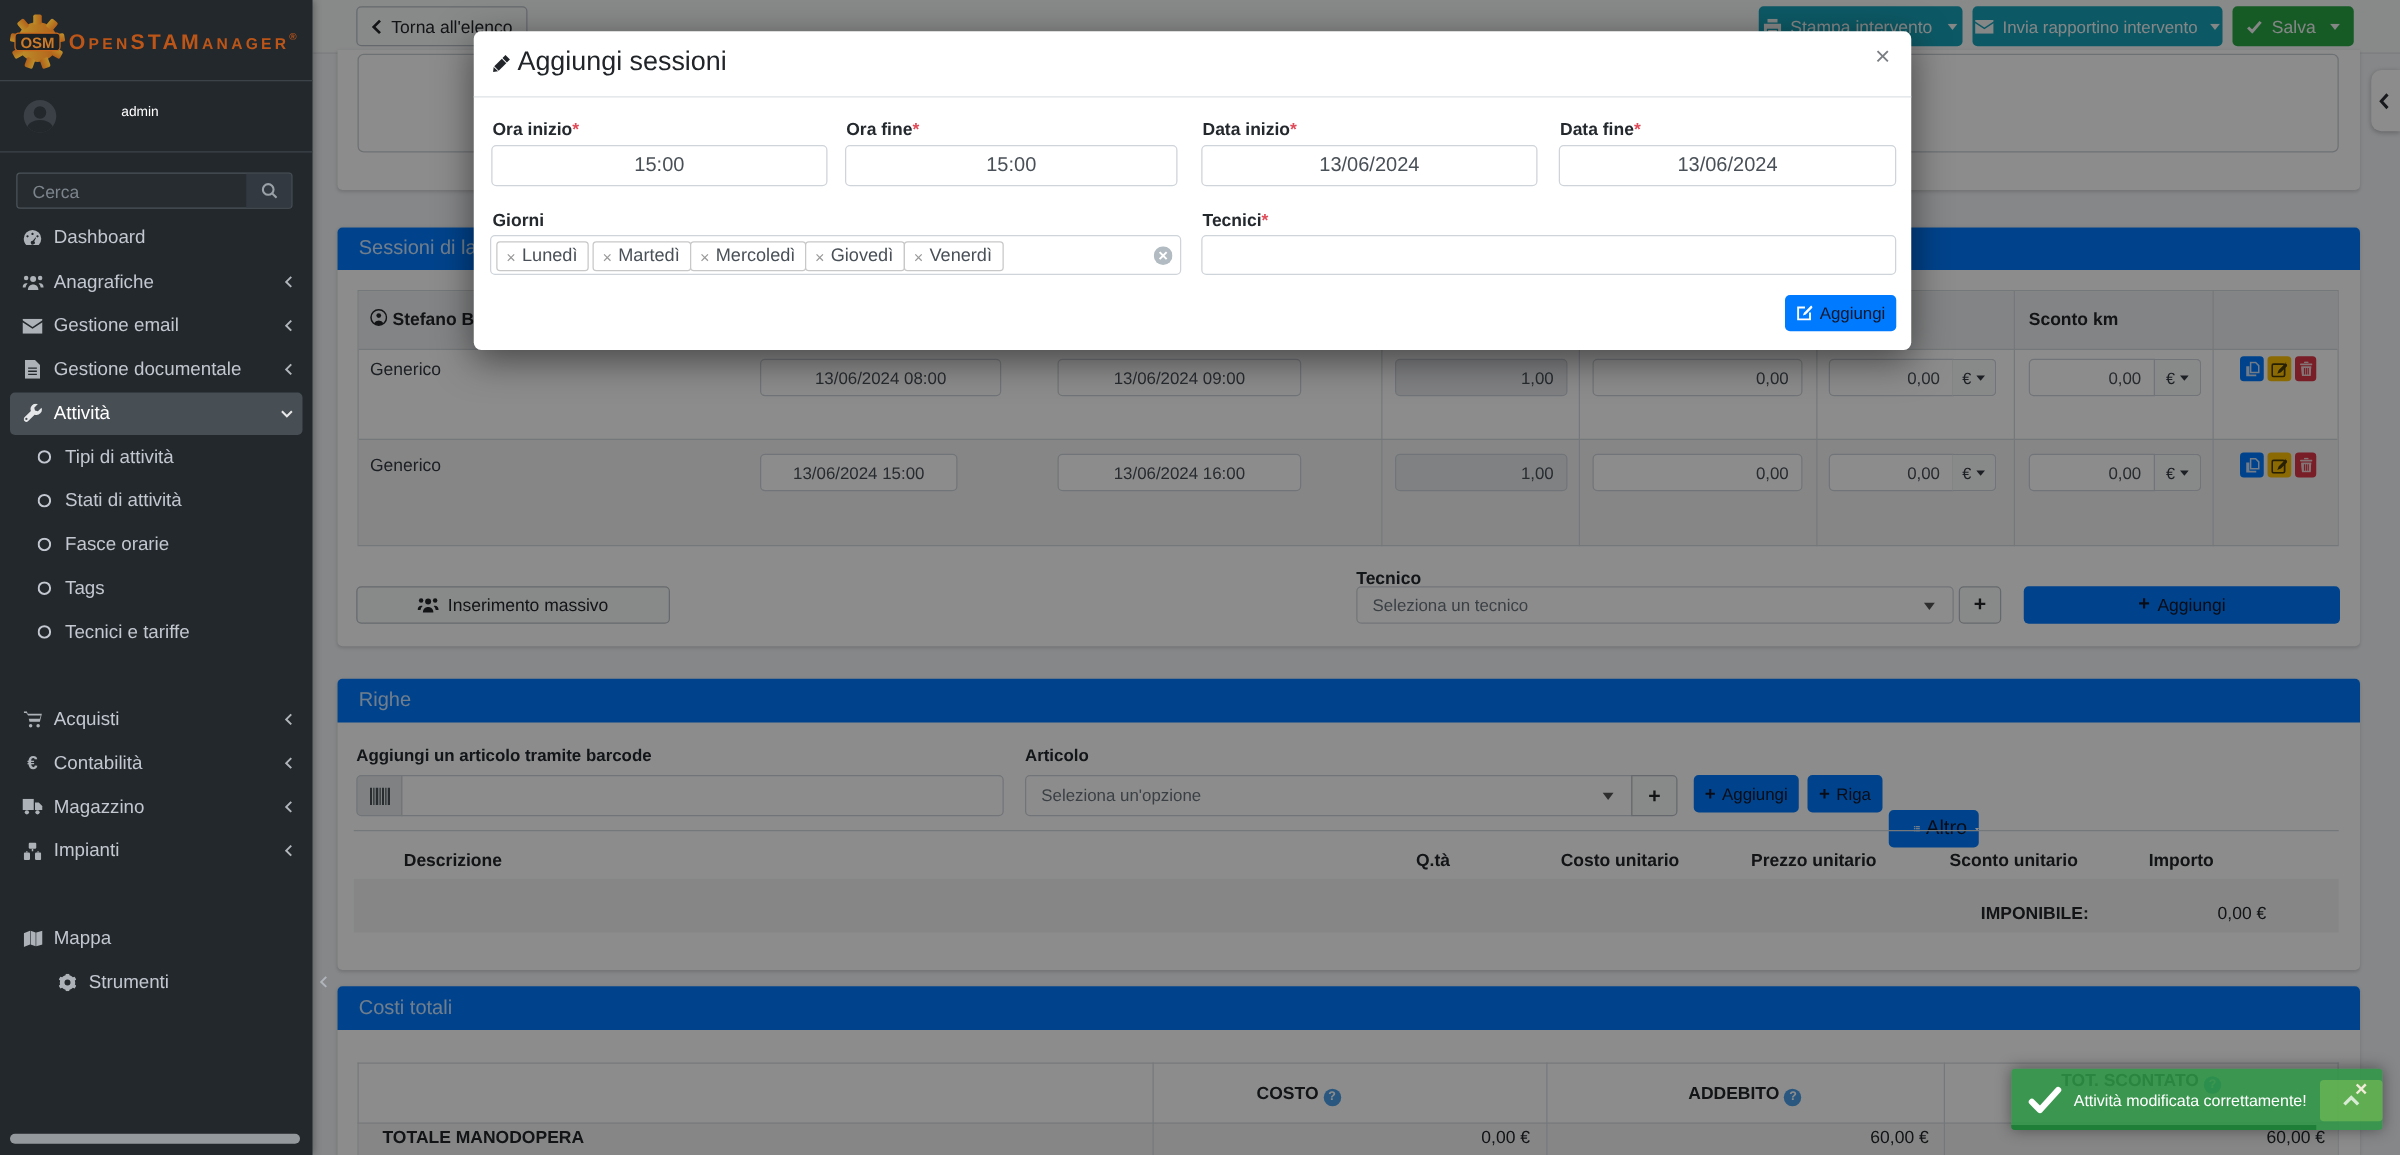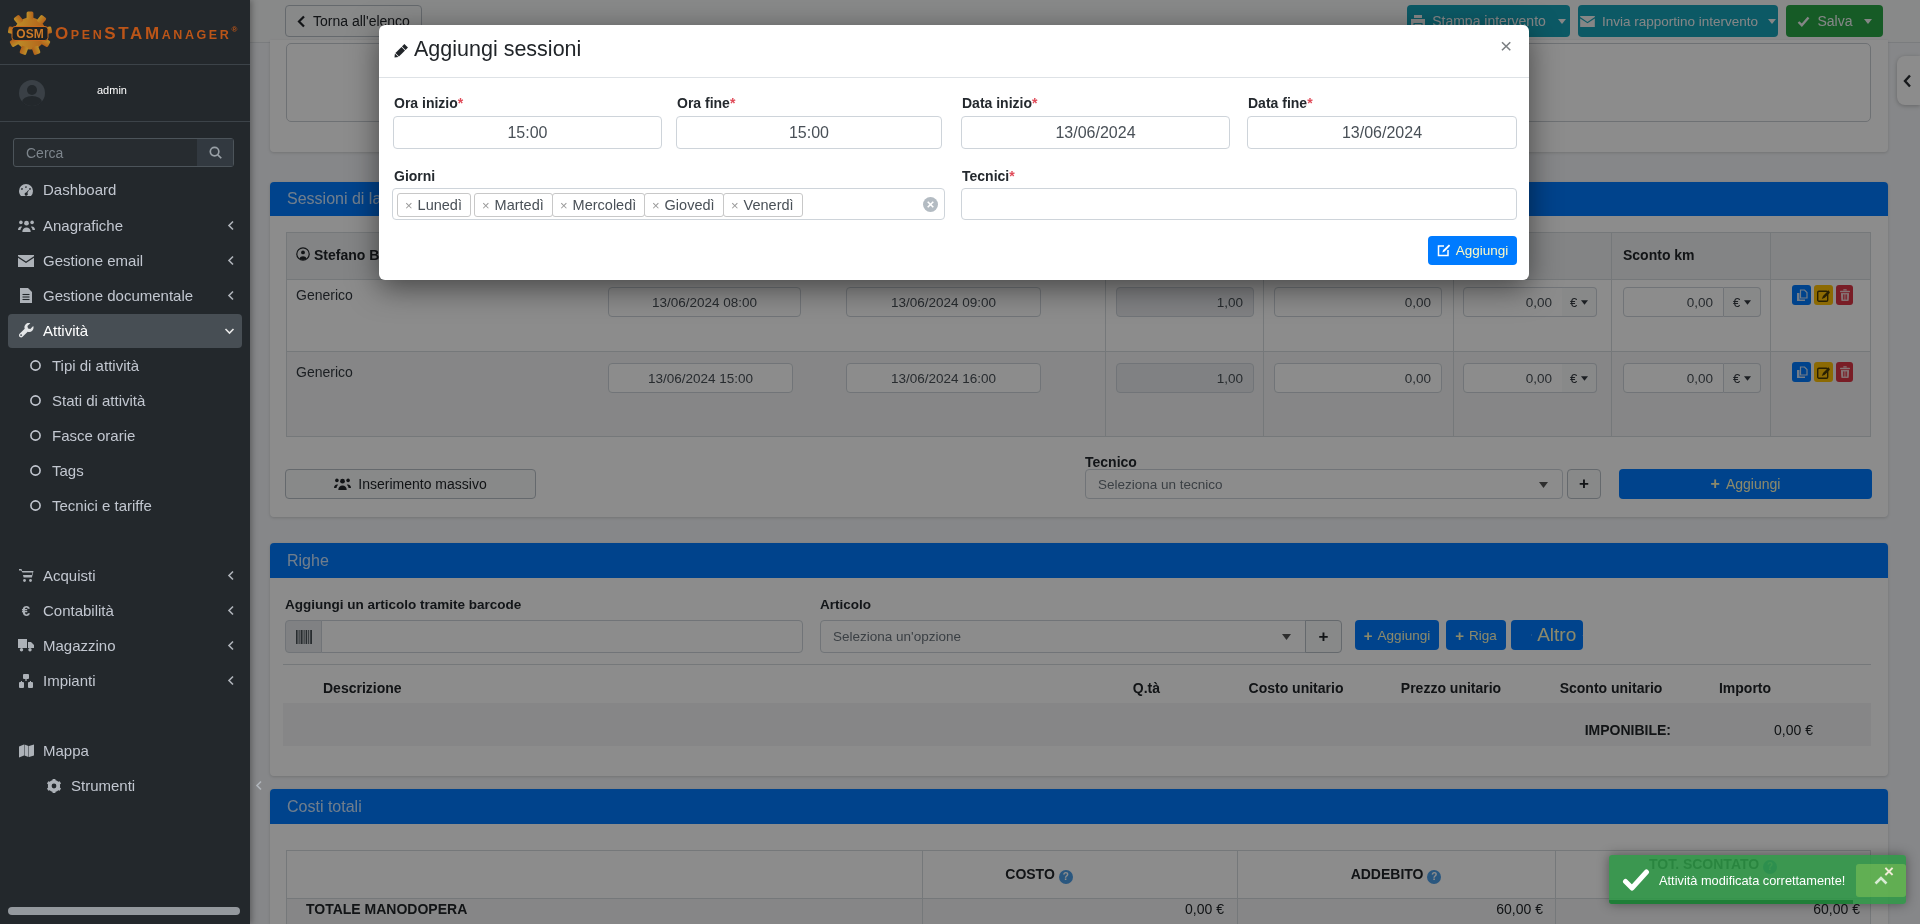--- a/index.html
+++ b/index.html
@@ -4,21 +4,21 @@
 <style>
 html,body{margin:0;padding:0;}
 body{font-family:"Liberation Sans",sans-serif;width:1920px;height:924px;overflow:hidden;position:relative;background:#f4f6f9;}
 .a{position:absolute;}
 .b{font-weight:700;}
 .flex{display:flex;align-items:center;}
 .in{position:absolute;border:1px solid #ced4da;border-radius:4px;background:#fff;font-size:13.5px;color:#495057;display:flex;align-items:center;box-sizing:border-box;}
 .ctr{justify-content:center;}
 .rgt{justify-content:flex-end;padding-right:10px;}
 .btn{position:absolute;display:flex;align-items:center;justify-content:center;border-radius:4px;font-size:14px;box-sizing:border-box;}
-.blu{background:#007bff;color:#fef9c3;align-items:center;}
+.blu{background:#007bff;color:#0f172a;align-items:center;}
 .lgt{background:#f8f9fa;border:1px solid #b9c0c6;color:#212529;}
 .vl{position:absolute;width:1px;background:#d6dbdf;}
 .hl{position:absolute;height:1px;background:#d6dbdf;}
 .card{position:absolute;background:#fff;border-radius:4px;box-shadow:0 1px 3px rgba(0,0,0,.15);}
 .chead{position:absolute;background:#007bff;border-radius:4px 4px 0 0;color:rgba(255,255,255,.8);font-size:16px;display:flex;align-items:center;padding-left:17px;box-sizing:border-box;}
 .lab{position:absolute;font-weight:700;font-size:14px;color:#24292e;}
 .red{color:#e04b59;}
 .mut{color:#6c757d;}
 svg{display:block;}
 .nav-item{position:absolute;left:0;width:250px;height:35px;display:flex;align-items:center;color:#c2c7d0;font-size:15px;}
@@ -129,21 +129,21 @@
       <path d="M1 4.2h8l-.6 7.6H1.6z"></path>
       <g stroke="#dc3545" stroke-width="0.9">
         <line x1="3.6" y1="5.4" x2="3.6" y2="10.6"></line>
         <line x1="5.1" y1="5.4" x2="5.1" y2="10.6"></line>
         <line x1="6.6" y1="5.4" x2="6.6" y2="10.6"></line>
       </g>
     </svg>
   </div>
 
 <div class="a" style="left:296px;top:364px;font-size:14px;color:#343a40;">Generico</div>
-<div class="in ctr" style="left:608px;top:363px;width:185px;height:30px;">13/06/2024 15:00</div>
+<div class="in ctr" style="left:608px;top:363px;width:158px;height:30px;">13/06/2024 15:00</div>
 <div class="in ctr" style="left:846px;top:363px;width:195px;height:30px;">13/06/2024 16:00</div>
 <div class="in rgt" style="left:1116px;top:363px;width:138px;height:30px;background:#e9ecef;">1,00</div>
 <div class="in rgt" style="left:1274px;top:363px;width:168px;height:30px;">0,00</div>
 <div class="in rgt" style="left:1463px;top:363px;width:100px;height:30px;border-radius:4px 0 0 4px;">0,00</div>
 <div class="btn" style="left:1562px;top:363px;width:35px;height:30px;background:#f8f9fa;border:1px solid #ced4da;border-left:none;border-radius:0 4px 4px 0;color:#343a40;font-size:13px;">€<svg width="7" height="5" viewBox="0 0 8 5" style="margin-left:4px;">
       <path d="M0 0h8L4 5z" fill="#343a40"></path>
     </svg></div>
 <div class="in rgt" style="left:1623px;top:363px;width:101px;height:30px;border-radius:4px 0 0 4px;">0,00</div>
 <div class="btn" style="left:1724px;top:363px;width:37px;height:30px;background:#f8f9fa;border:1px solid #ced4da;border-left:none;border-radius:0 4px 4px 0;color:#343a40;font-size:13px;">€<svg width="7" height="5" viewBox="0 0 8 5" style="margin-left:4px;">
       <path d="M0 0h8L4 5z" fill="#343a40"></path>
@@ -213,21 +213,21 @@
 <div class="lab" style="left:820px;top:597px;font-size:13.5px;">Articolo</div>
 <div class="in" style="left:820px;top:620px;width:486px;height:33px;border-radius:4px 0 0 4px;">
   <span class="mut" style="margin-left:12px;">Seleziona un'opzione</span>
   <svg width="9" height="6" viewBox="0 0 9 6" class="a" style="right:14px;top:13px;">
       <path d="M0 0h9L4.5 6z" fill="#555"></path>
     </svg>
 </div>
 <div class="btn lgt" style="left:1305px;top:620px;width:37px;height:33px;font-size:17px;font-weight:700;border-radius:0 4px 4px 0;">+</div>
 <div class="btn blu" style="left:1355px;top:620px;width:84px;height:30px;font-size:13.5px;"><span style="font-size:15px;font-weight:700;margin-right:5px;">+</span>Aggiungi</div>
 <div class="btn blu" style="left:1446px;top:620px;width:60px;height:30px;font-size:13.5px;"><span style="font-size:15px;font-weight:700;margin-right:5px;">+</span>Riga</div>
-<div class="btn blu" style="left:1511px;top:620px;width:72px;height:30px;font-size:19px;padding-left:20px;">
+<div class="btn blu" style="left:1511px;top:648px;width:72px;height:30px;font-size:16px;padding-left:20px;">
   <svg width="12" height="10" viewBox="0 0 12 10" fill="#fff" style="margin-right:5px;">
       <rect x="0" y="0" width="3" height="2"></rect>
       <rect x="4" y="0" width="8" height="2"></rect>
       <rect x="0" y="4" width="3" height="2"></rect>
       <rect x="4" y="4" width="8" height="2"></rect>
       <rect x="0" y="8" width="3" height="2"></rect>
       <rect x="4" y="8" width="8" height="2"></rect>
     </svg>
   Altro
   <svg width="8" height="5" viewBox="0 0 8 5" style="margin-left:6px;">

